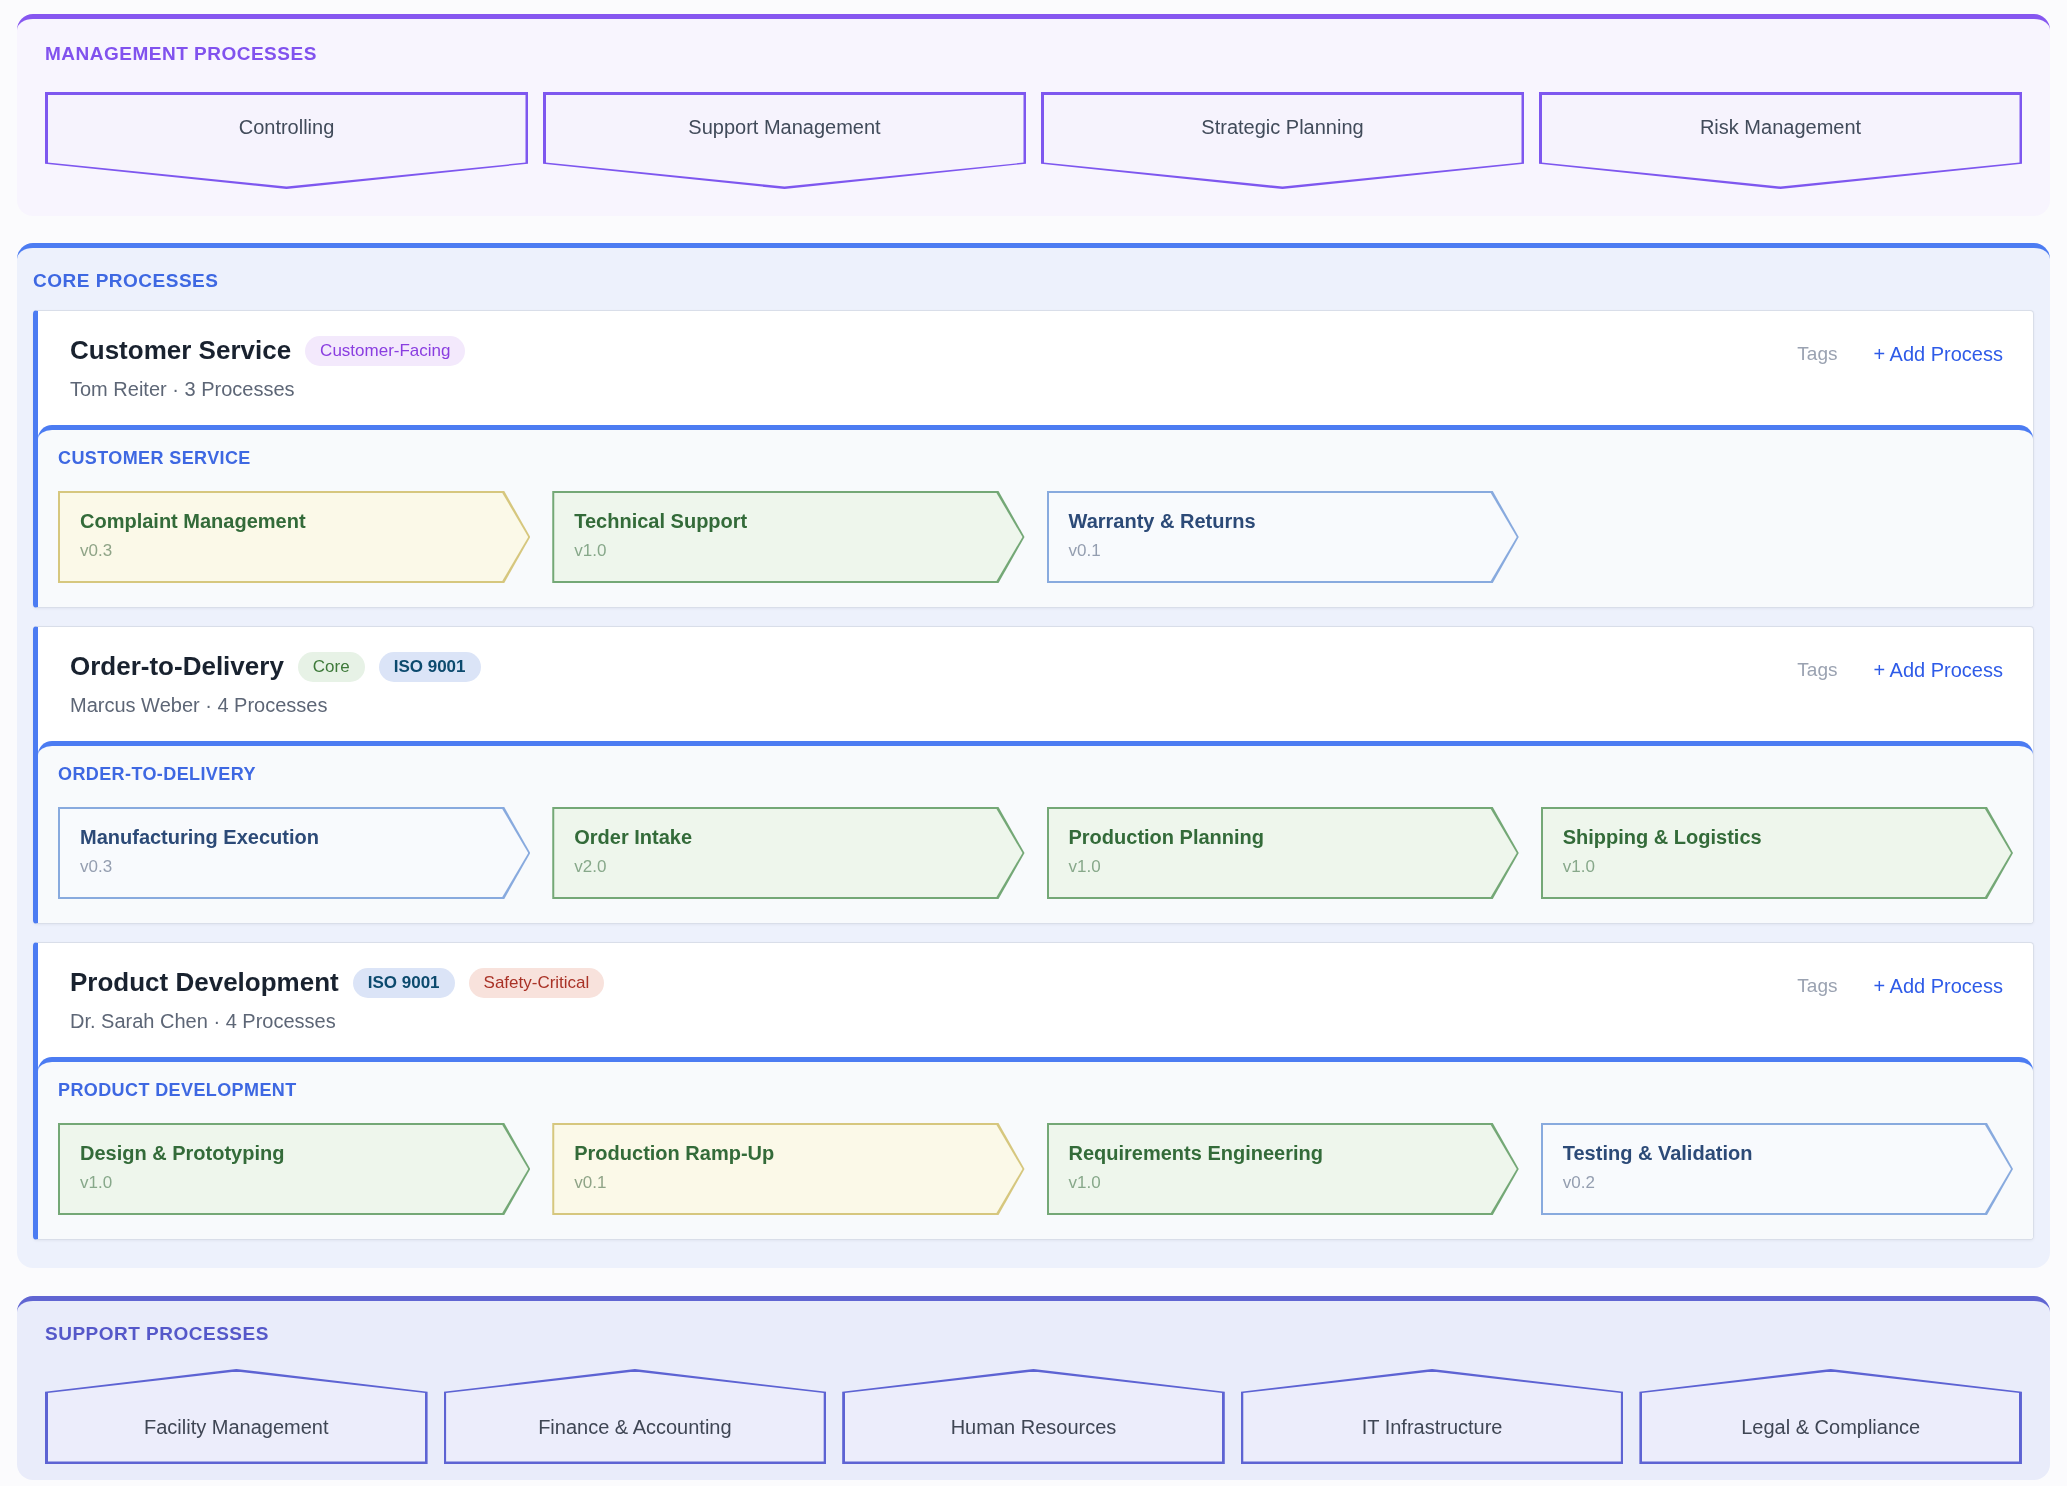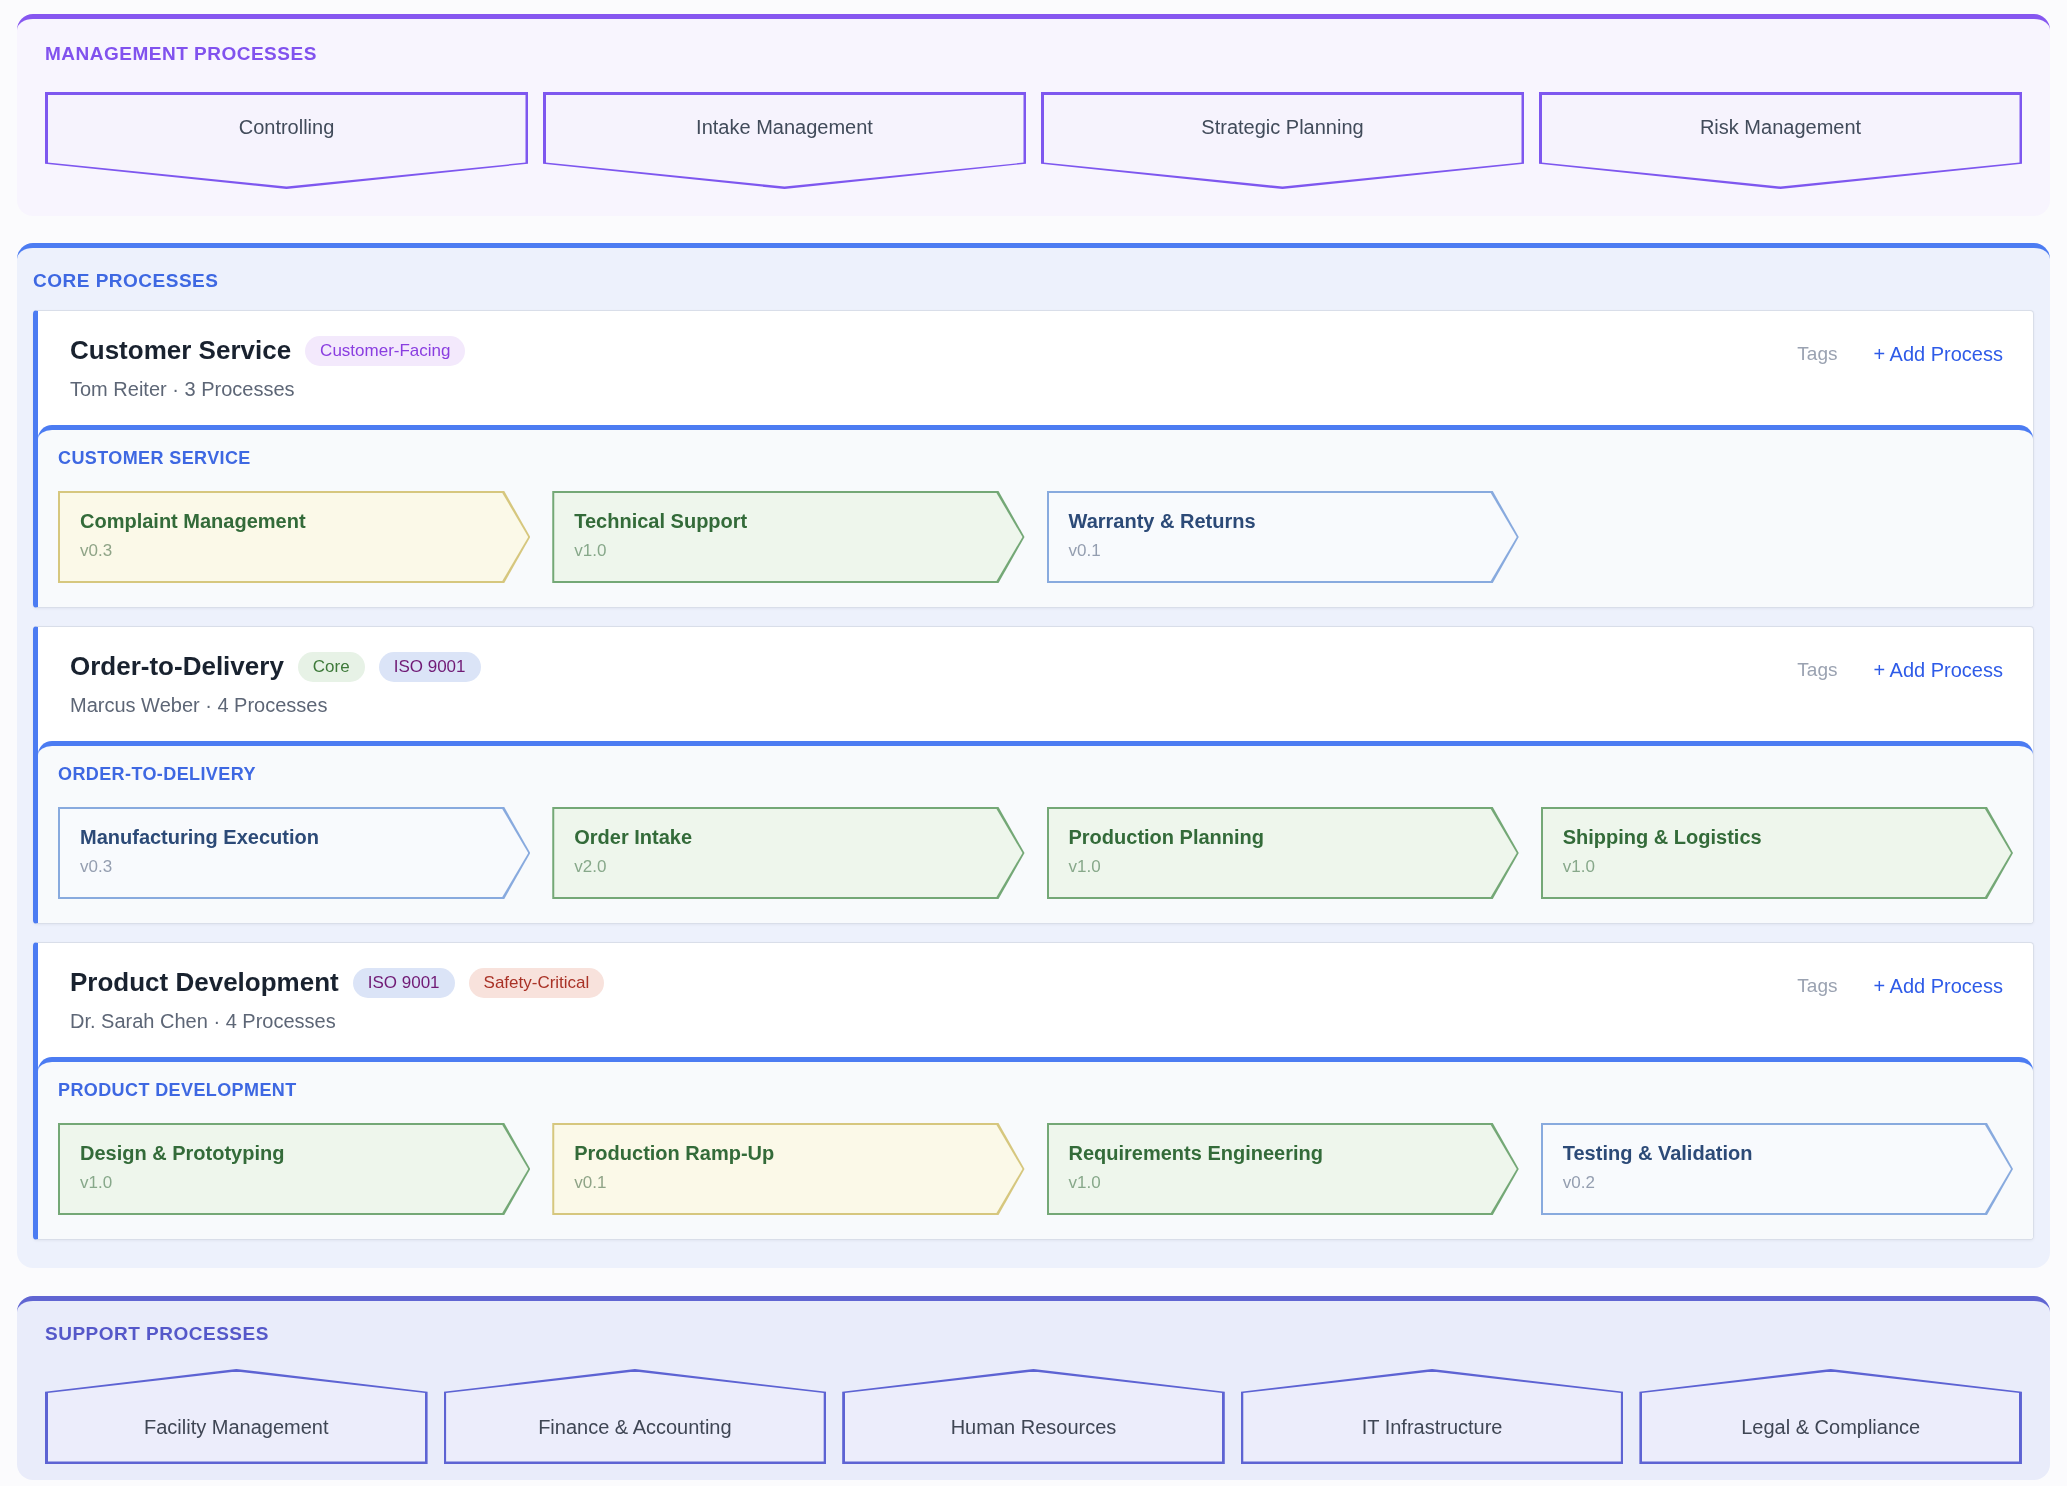--- a/index.html
+++ b/index.html
@@ -33,21 +33,21 @@
 
   .group-card { margin-top:18px; background:#ffffff; border:1px solid #d9dee9;
                 border-left:5px solid #4c7cf2; border-radius:4px; overflow:hidden;
                 box-shadow:0 1px 3px rgba(16,24,40,.05); }
   .group-head { display:flex; justify-content:space-between; padding:24px 30px 24px 32px; }
   .title-row { display:flex; align-items:center; gap:14px; }
   .group-title { font-size:26px; font-weight:700; color:#19222f; }
   .badge { font-size:17px; font-weight:500; padding:5px 15px; border-radius:999px; white-space:nowrap; }
   .badge--purple { color:#8a3ee0; background:#f3e9fc; }
   .badge--green  { color:#3e7a3a; background:#e7f2e6; }
-  .badge--blue   { color:#701a75; background:#dbe4f7; }
+  .badge--blue   { color:#0c4a6e; background:#dbe4f7;font-weight:bold; }
   .badge--red    { color:#a93226; background:#f8e2dc; }
   .group-owner { margin-top:12px; font-size:20px; color:#5d6676; }
   .head-actions { display:flex; align-items:flex-start; gap:36px; margin-top:8px; }
   .tags-label { font-size:19px; color:#9aa2b1; }
   .add-process { font-size:20px; color:#2e5be8; cursor:pointer; background:none; border:none;
                  font-family:inherit; }
 
   .band { background:#f8fafc; border-top:5px solid #4c7cf2; border-radius:14px 14px 0 0;
           padding:18px 20px 24px; }
   .band-label { font-size:18px; font-weight:700; letter-spacing:.4px; color:#3e68e2; }
@@ -97,21 +97,21 @@
   <div class="sec-label">MANAGEMENT PROCESSES</div>
   <div class="shape-row">
     <div class="pennant">
       <div class="shape-border"></div>
       <div class="shape-fill"></div>
       <div class="shape-label">Controlling</div>
     </div>
     <div class="pennant">
       <div class="shape-border"></div>
       <div class="shape-fill"></div>
-      <div class="shape-label">Intake Management</div>
+      <div class="shape-label">Support Management</div>
     </div>
     <div class="pennant">
       <div class="shape-border"></div>
       <div class="shape-fill"></div>
       <div class="shape-label">Strategic Planning</div>
     </div>
     <div class="pennant">
       <div class="shape-border"></div>
       <div class="shape-fill"></div>
       <div class="shape-label">Risk Management</div>

